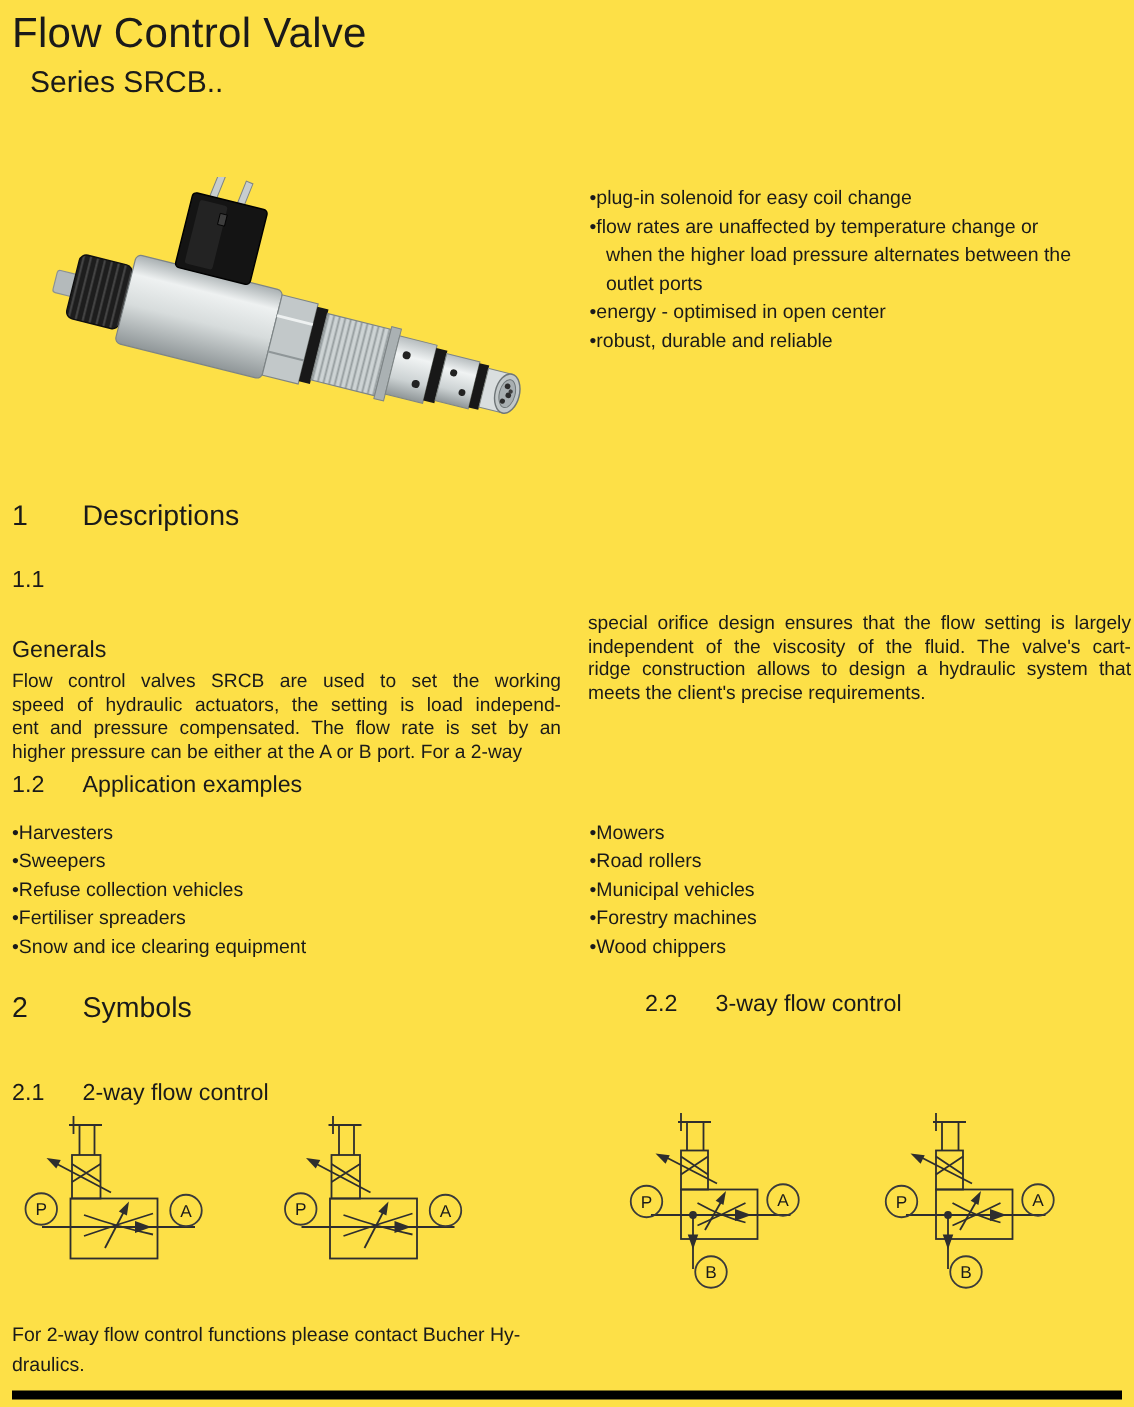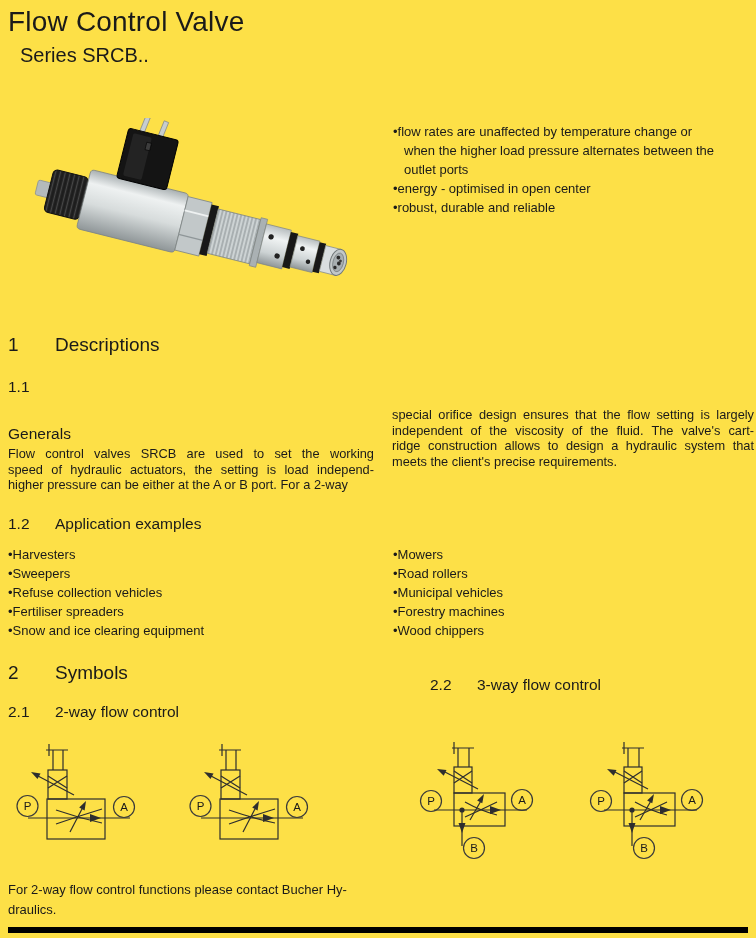--- a/index.html
+++ b/index.html
@@ -107,20 +107,21 @@
         <circle cx="229" cy="1" r="2" fill="#2b2b2b"></circle>
         <circle cx="226" cy="6" r="1.8" fill="#2b2b2b"></circle>
         <circle cx="230" cy="-2" r="1.5" fill="#3c3c3c"></circle>
       </g>
     </svg>
   </div>
 
   <div class="abs features">
     <ul class="blist">
 
+    <li>plug-in solenoid for easy coil change</li>
         <li>flow rates are unaffected by temperature change or
 when the higher load pressure alternates between the
 outlet ports</li>
         <li>energy - optimised in open center</li>
         <li>robust, durable and reliable</li>
       </ul>
   </div>
 
   <div class="abs h1" style="left:8px;top:334px;">
     <span class="num">1</span>
@@ -129,20 +130,21 @@
 
   <div class="abs h2" style="left:8px;top:378px;flex-direction:column;">
     <span class="num">1.1</span>
     <span>Generals</span>
   </div>
 
   <div class="abs jcol" style="left:8px;top:407px;width:366px;margin-top:39px;">
 
   <div class="jline">Flow control valves SRCB are used to set the working</div>
       <div class="jline">speed of hydraulic actuators, the setting is load independ-</div>
+      <div class="jline">ent and pressure compensated. The flow rate is set by an</div>
       <div class="jline">higher pressure can be either at the A or B port. For a 2-way</div>
     </div>
   <div class="abs jcol" style="left:392px;top:407px;width:362px;">
 
       <div class="jline">special orifice design ensures that the flow setting is largely</div>
       <div class="jline">independent of the viscosity of the fluid. The valve's cart-</div>
       <div class="jline">ridge construction allows to design a hydraulic system that</div>
       <div class="jline">meets the client's precise requirements.</div>
     </div>
 
@@ -170,25 +172,25 @@
         <li>Forestry machines</li>
         <li>Wood chippers</li>
       </ul>
   </div>
 
   <div class="abs h1" style="left:8px;top:662px;">
     <span class="num">2</span>
     <span>Symbols</span>
   </div>
 
-  <div class="abs h2" style="left:8px;top:703px;">
+  <div class="abs h2" style="left:8px;top:720px;">
     <span class="num">2.1</span>
     <span>2-way flow control</span>
   </div>
-  <div class="abs h2" style="left:430px;top:676px;justify-content:center;">
+  <div class="abs h2" style="left:430px;top:661px;justify-content:center;">
     <span class="num">2.2</span>
     <span>3-way flow control</span>
   </div>
 
   <div class="abs" style="left:10px;top:742px;">
     <svg width="140" height="118" viewBox="0 0 140 118">
       <path class="ln" d="M36,8 H58 M39,2 V14 M43,8 V28 M53,8 V28"></path>
       <rect class="ln" x="38" y="28" width="19" height="29"></rect>
       <path class="ln" d="M38,34 L57,46 M38,46 L57,34"></path>
       <path class="ln" d="M64,53 L28,34"></path>

